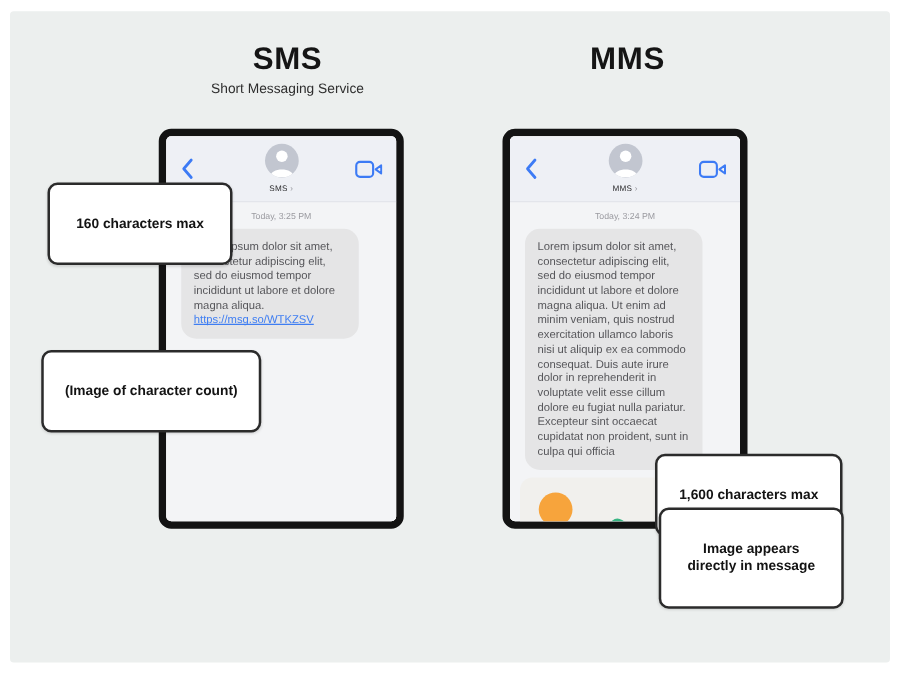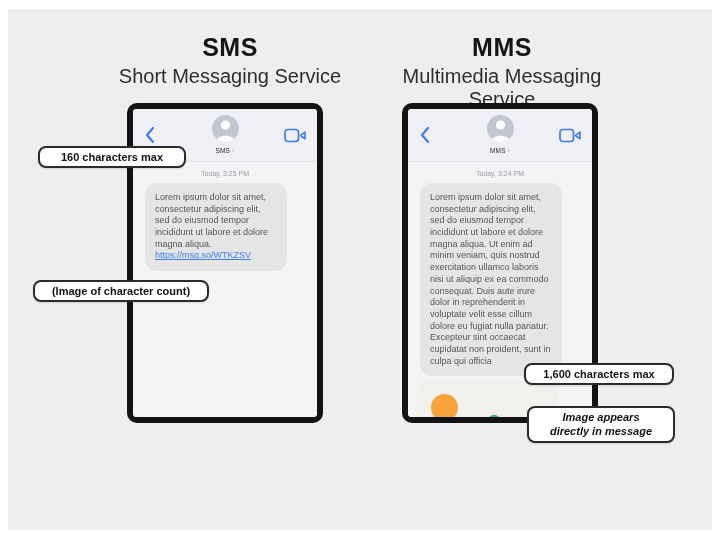--- a/index.html
+++ b/index.html
@@ -1,21 +1,21 @@
 <!DOCTYPE html>
 <html><head>
 <meta charset="utf-8">
 <style>
   * { margin:0; padding:0; box-sizing:border-box; }
   html,body { width:720px; height:539px; background:#ffffff; font-family:"Liberation Sans", sans-serif; overflow:hidden; }
   .canvas { position:relative; width:720px; height:539px; background:#ffffff; }
   .panel-bg { position:absolute; left:8px; top:9px; right:8px; bottom:9px; background:#ECEFEE; border-radius:3px; }
 
   .col-title { position:absolute; width:220px; text-align:center; font-size:25px; font-weight:700; color:#151515; letter-spacing:0.5px; }
-  .col-subtitle { position:absolute; width:260px; text-align:center; font-size:20px; font-weight:400; color:#2e2e2e; }
+  .col-subtitle { position:absolute; width:260px; text-align:center; font-size:11px; font-weight:400; color:#2e2e2e; }
 
   .phone { position:absolute; top:103px; width:196px; height:320px; background:#ffffff; border:6px solid #131313; border-radius:10px; overflow:hidden; }
   .screen { position:relative; width:100%; height:100%; background:#ffffff; }
 
   .chat-header { position:absolute; top:0; left:0; right:0; height:53px; background:#EEF0F5; border-bottom:1px solid #dfe1e7; }
   .back-icon { position:absolute; left:11px; top:17px; width:12px; height:18px; }
   .video-icon { position:absolute; right:11px; top:19px; width:22px; height:15px; }
   .contact { position:absolute; left:0; right:0; top:6px; text-align:center; }
   .avatar { display:inline-block; width:27px; height:27px; border-radius:50%; background:#c2c6d0; overflow:hidden; }
   .contact-label { display:block; font-size:6.5px; color:#2c2c2e; margin-top:1px; letter-spacing:0.2px; }
@@ -26,38 +26,37 @@
   .messages.mms { height:323px; }
   .date-label { padding-top:8px; text-align:center; font-size:7px; color:#9a9aa0; }
 
   .bubble { margin:6px 0 0 12px; width:142px; background:#E5E5E6; border-radius:12px; padding:9px 10px; font-size:9px; line-height:1.3; color:#56565a; }
   .bubble a { color:#3F7EF2; text-decoration:underline; word-break:break-all;margin-top:21px; }
 
   .img-bubble { position:relative; margin:6px 0 0 8px; width:142px; height:97px; background:#F1F0ED; border-radius:10px; overflow:hidden; }
   .sun { position:absolute; left:15px; top:12px; width:27px; height:27px; border-radius:50%; background:#F7A43C; }
   .mountain { position:absolute; left:0; top:0; width:100%; height:100%; }
 
-  .callout { position:absolute; z-index:20; background:#ffffff; border:2px solid #2b2b2b; border-radius:8px; padding:2px 10px; text-align:center; font-size:11px; font-weight:700; color:#131313; line-height:1.3; box-shadow:0 1px 2px rgba(0,0,0,0.12); }
+  .callout { position:absolute; z-index:20; background:#ffffff; border:2px solid #2b2b2b; border-radius:8px; padding:24px 10px; text-align:center; font-size:11px; font-weight:700; color:#131313; line-height:1.3; box-shadow:0 1px 2px rgba(0,0,0,0.12); }
   .callout span { display:block; white-space:nowrap; }
   #callout-sms-chars   { left:38px;  top:146px; width:148px; }
   #callout-sms-image   { left:33px;  top:280px; width:176px; }
   #callout-mms-chars   { left:524px; top:363px; width:150px; }
-  #callout-mms-image   { left:527px; top:406px; width:148px;font-style:italic; }
+  #callout-mms-image   { left:527px; top:406px; width:148px; }
 </style>
 </head>
 <body>
 
 <div class="canvas">
   <div class="panel-bg"></div>
 
   <div class="col-title" style="left:120px; top:33px;">SMS</div>
   <div class="col-subtitle" style="left:100px; top:65px;">Short Messaging Service</div>
 
   <div class="col-title" style="left:392px; top:33px;">MMS</div>
-  <div class="col-subtitle" style="left:372px; top:65px;">Multimedia Messaging Service</div>
 
   <div class="phone" style="left:127px;">
     <div class="screen">
       <div class="chat-header">
         <span class="back-icon">
           <svg width="12" height="18" viewBox="0 0 12 18">
               <polyline points="9,2 3,9 9,16" fill="none" stroke="#3D7BF5" stroke-width="2.2" stroke-linecap="round" stroke-linejoin="round"></polyline>
             </svg>
         </span>
         <div class="contact">

